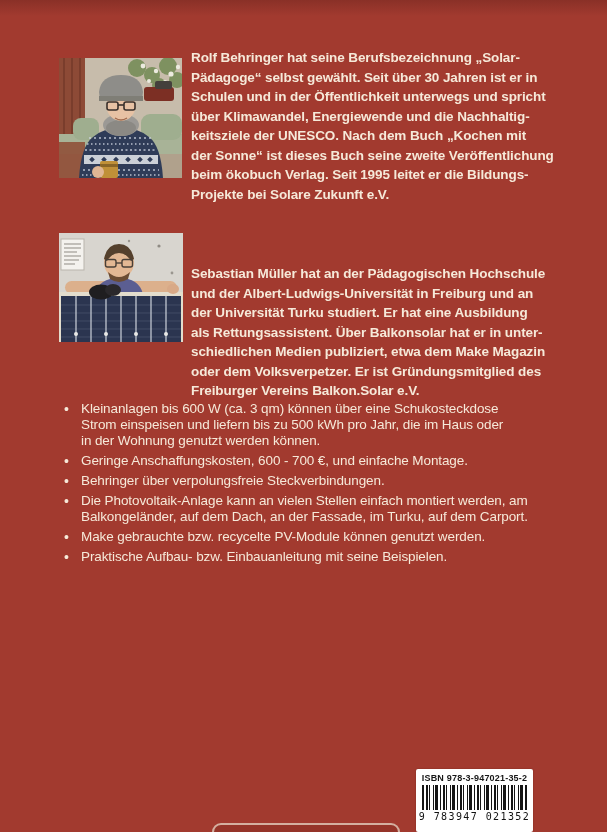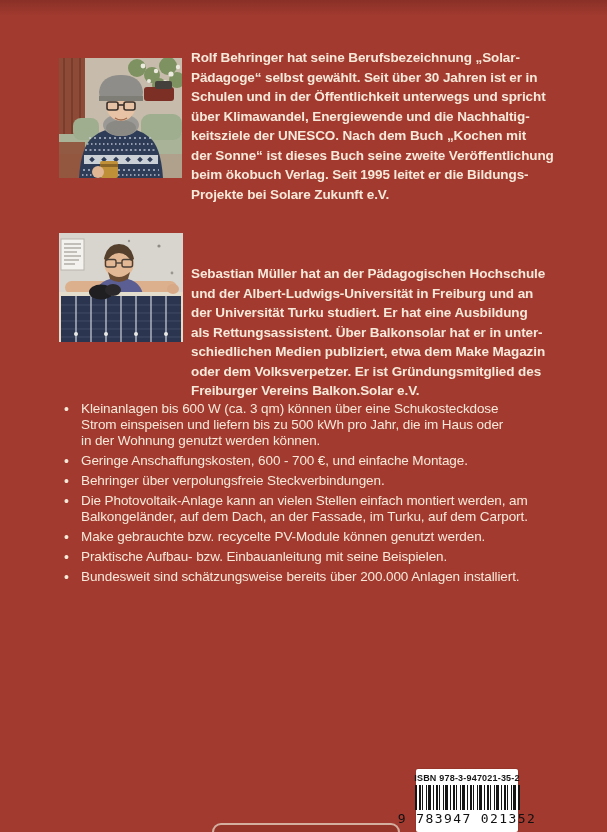--- a/index.html
+++ b/index.html
@@ -35,21 +35,21 @@
   }
   .bullets li {
     position: relative; padding-left: 17px; margin-bottom: 4px;
     white-space: pre-line;
   }
   .bullets li::before {
     content: "\2022"; position: absolute; left: 0; top: 0;
     color: #f6e9d9; font-size: 14px;
   }
   .isbn-box {
-    position: absolute; left: 416px; top: 769px; width: 102px; height: 63px;
+    position: absolute; left: 416px; top: 769px; width: 117px; height: 63px;
     background: #ffffff; border-radius: 2px;
     display: flex; flex-direction: column; align-items: center;
     box-shadow: 0 0 2px rgba(60,15,10,.35);
   }
   .isbn-label {
     margin-top: 4px; color: #161616;
     font-size: 9px; font-weight: bold; letter-spacing: 0.2px;
     font-family: "Liberation Sans", sans-serif; white-space: nowrap;
   }
   .barcode-bars {
@@ -59,21 +59,21 @@
         #151515 0 1px,  #ffffff 1px 3px,
         #151515 3px 5px, #ffffff 5px 6px,
         #151515 6px 7px, #ffffff 7px 10px,
         #151515 10px 11px, #ffffff 11px 12px,
         #151515 12px 15px, #ffffff 15px 17px);
     border-left: 1px solid #151515; border-right: 1px solid #151515;
   }
   .isbn-digits {
     margin-top: 1px; color: #111;
     font-family: "DejaVu Sans Mono", monospace;
-    font-size: 13px; letter-spacing: 1.4px; white-space: nowrap; text-align: center;
+    font-size: 10px; letter-spacing: 1.4px; white-space: nowrap; text-align: center;
   }
   .sticker-edge {
     position: absolute; left: 212px; top: 823px; width: 184px; height: 9px;
     border: 2px solid rgba(233,217,200,0.75); border-bottom: none;
     border-radius: 9px 9px 0 0;
     background: rgba(120,40,30,0.30);
   }
 </style>
 </head>
 <body>
@@ -220,21 +220,20 @@
   <ul class="bullets">
     <li>Kleinanlagen bis 600 W (ca. 3 qm) können über eine Schukosteckdose
 Strom einspeisen und liefern bis zu 500 kWh pro Jahr, die im Haus oder
 in der Wohnung genutzt werden können.</li>
     <li>Geringe Anschaffungskosten, 600 - 700 €, und einfache Montage.</li>
     <li>Behringer über verpolungsfreie Steckverbindungen.</li>
     <li>Die Photovoltaik-Anlage kann an vielen Stellen einfach montiert werden, am
 Balkongeländer, auf dem Dach, an der Fassade, im Turku, auf dem Carport.</li>
     <li>Make gebrauchte bzw. recycelte PV-Module können genutzt werden.</li>
     <li>Praktische Aufbau- bzw. Einbauanleitung mit seine Beispielen.</li>
-    <li>Bundesweit sind schätzungsweise bereits über 200.000 Anlagen installiert.</li>
   </ul>
 
   <div class="isbn-box">
     <div class="isbn-label">ISBN 978-3-947021-35-2</div>
     <div class="barcode-bars"></div>
     <div class="isbn-digits">9 783947 021352</div>
   </div>
 
   <div class="sticker-edge"></div>
 

